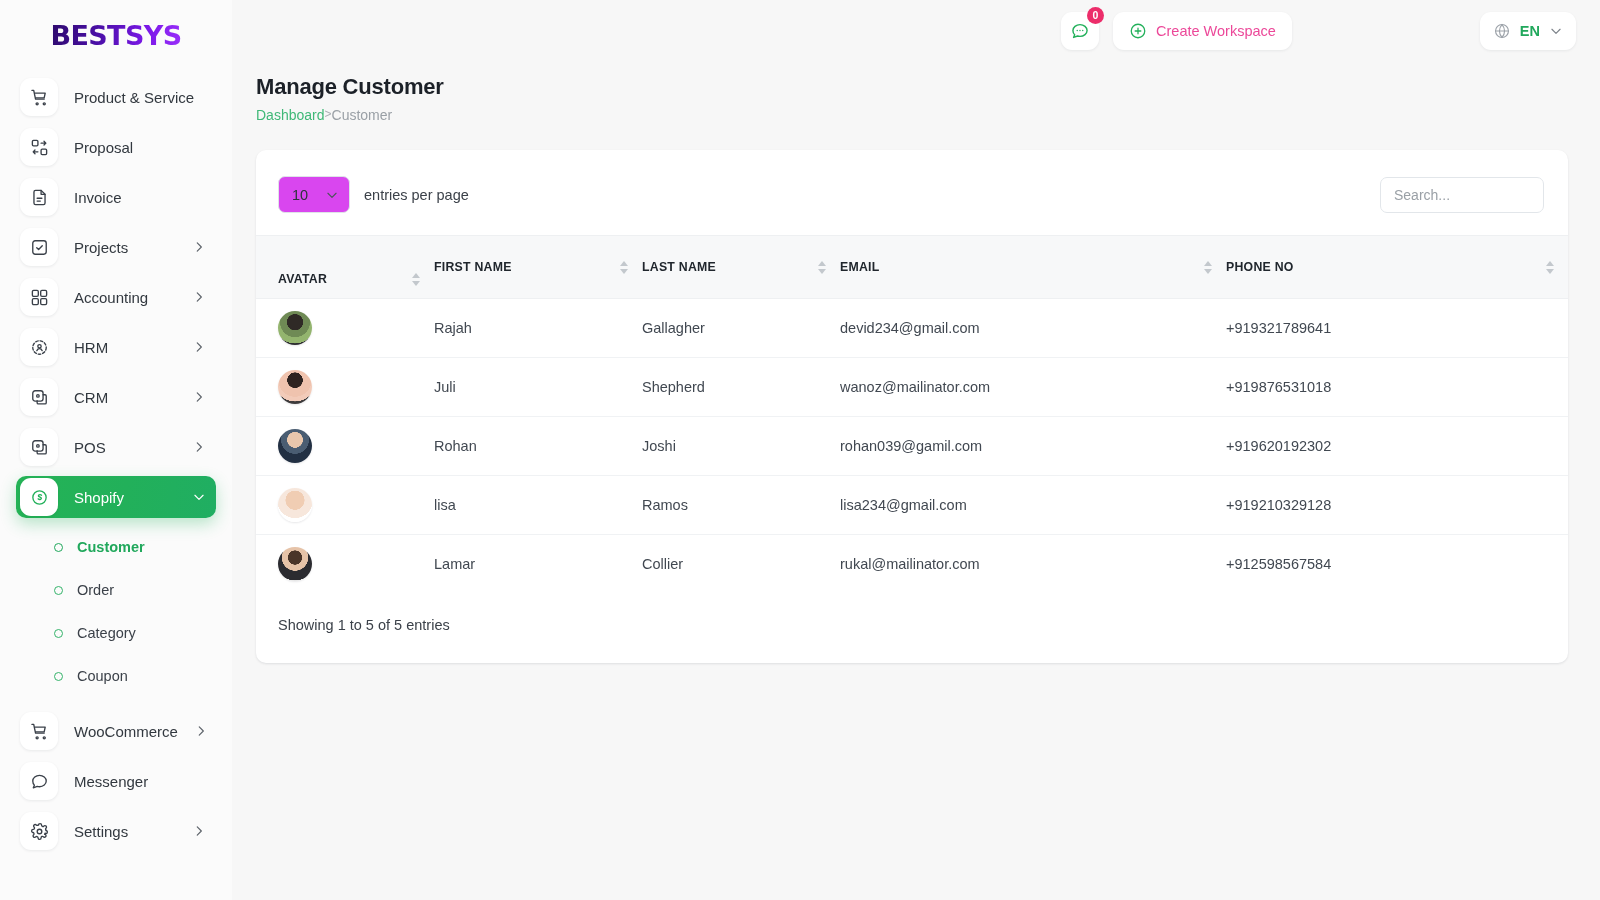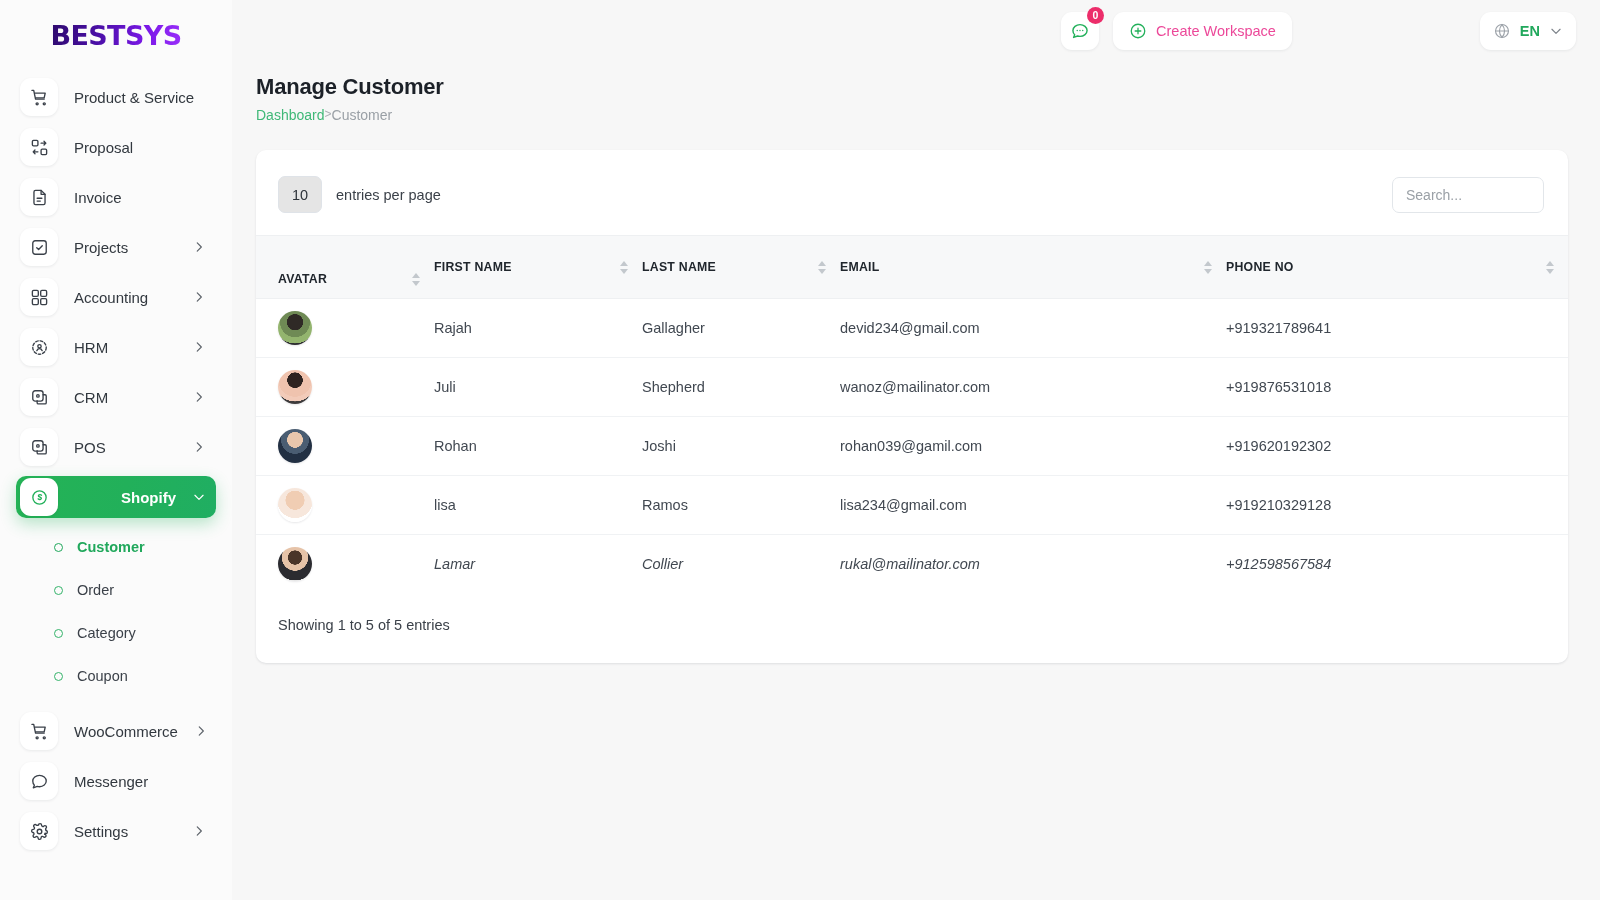--- a/index.html
+++ b/index.html
@@ -43,21 +43,21 @@
     stroke-width: 1.7; stroke-linecap: round; stroke-linejoin: round; }
   .nav-label { font-size: 15px; color: #32383f; flex: 1 1 auto; white-space: nowrap; }
   .chev { width: 14px; height: 14px; flex: 0 0 14px; }
   .chev svg { width: 14px; height: 14px; stroke: #5b6168; fill: none; stroke-width: 2;
     stroke-linecap: round; stroke-linejoin: round; }
 
   .nav-item.active {
     background: linear-gradient(95deg, #24b356 0%, #22b05a 55%, #20ae62 100%);
     box-shadow: 0 6px 16px rgba(34,178,88,.30);
   }
-  .nav-item.active .nav-label { color: #ffffff; font-weight: 700; text-align: right; }
+  .nav-item.active .nav-label { color: #ffffff; font-weight: 400; }
   .nav-item.active .tile svg { stroke: #22b05a; }
   .nav-item.active .chev svg { stroke: #ffffff; }
 
   .subnav { padding: 6px 16px 0 16px; }
   .sub-item {
     display: flex; align-items: center; gap: 14px;
     height: 30px; margin-bottom: 13px; padding-left: 38px;
     cursor: pointer;
   }
   .bullet { width: 9px; height: 9px; flex: 0 0 9px; border-radius: 50%;
@@ -121,30 +121,30 @@
     background: #ffffff; border-radius: 10px;
     box-shadow: 0 1px 3px rgba(16,24,40,.07), 0 1px 2px rgba(16,24,40,.04);
     overflow: hidden;
   }
   .card-tools {
     display: flex; align-items: center; justify-content: space-between;
     padding: 26px 24px 22px 22px;
   }
   .tools-left { display: flex; align-items: center; gap: 14px; }
   .sel-box {
-    width: 44px; height: 37px; border: 1px solid #dfe3e8; border-radius: 7px;
-    background: #e5e5e5; display: flex; align-items: center; justify-content: space-between;
+    width: 72px; height: 37px; border: 1px solid #dfe3e8; border-radius: 7px;
+    background: #d946ef; display: flex; align-items: center; justify-content: space-between;
     padding: 0 10px 0 13px; cursor: pointer; gap: 12px;
   }
   .sel-box .sv { font-size: 14.5px; color: #2d333a; }
   .sel-box svg { width: 14px; height: 14px; stroke: #4d545b; fill: none; stroke-width: 2;
     stroke-linecap: round; stroke-linejoin: round; }
   .epp { font-size: 14.5px; color: #3b4149; }
   .search-box {
-    width: 152px; height: 36px; border: 1px solid #e2e6ea; border-radius: 7px;
+    width: 164px; height: 36px; border: 1px solid #e2e6ea; border-radius: 7px;
     background: #fff; padding: 0 13px; font-size: 14px; color: #2d333a;
     font-family: "Liberation Sans", sans-serif; outline: none;
   }
   .search-box::placeholder { color: #9aa0a6; }
 
   table { width: 100%; border-collapse: collapse; }
   thead th {
     background: #f7f8f9;
     font-size: 12.3px; font-weight: 700; color: #20262d; letter-spacing: .25px;
     text-align: left; padding: 12px 0 12px 0; height: 42px;
@@ -156,21 +156,21 @@
   .sorter { display: flex; flex-direction: column; gap: 3px; flex: 0 0 auto; }
   .sorter i { display: block; width: 0; height: 0; border-left: 4px solid transparent;
     border-right: 4px solid transparent; }
   .sorter i.up { border-bottom: 5px solid #c3c8cd; }
   .sorter i.dn { border-top: 5px solid #c3c8cd; }
 
   tbody td {
     font-size: 14.5px; color: #414851; height: 59px;
     border-bottom: 1px solid #f0f2f4; vertical-align: middle;
   }
-  tbody tr:last-child td { border-bottom: none; font-style: italic; }
+  tbody tr:last-child td { border-bottom: none; }
   td.avatar-cell { padding-left: 22px; width: 178px; }
   .avatar {
     width: 34px; height: 34px; border-radius: 50%;
     background-size: cover; background-position: center top;
     box-shadow: 0 1px 2px rgba(16,24,40,.10);
     display: block;
   }
   .av0 { background: radial-gradient(circle at 50% 33%, #2f2a26 0 28%, #6f8a55 29% 52%, #93b46e 53% 74%, #2b2b2f 75% 100%); }
   .av1 { background: radial-gradient(circle at 50% 30%, #2e2320 0 26%, #efc3ae 27% 56%, #f2cbb9 57% 72%, #3d3b3c 73% 100%); }
   .av2 { background: radial-gradient(circle at 50% 32%, #e9c7ad 0 27%, #4a5d72 28% 48%, #223043 49% 100%); }

